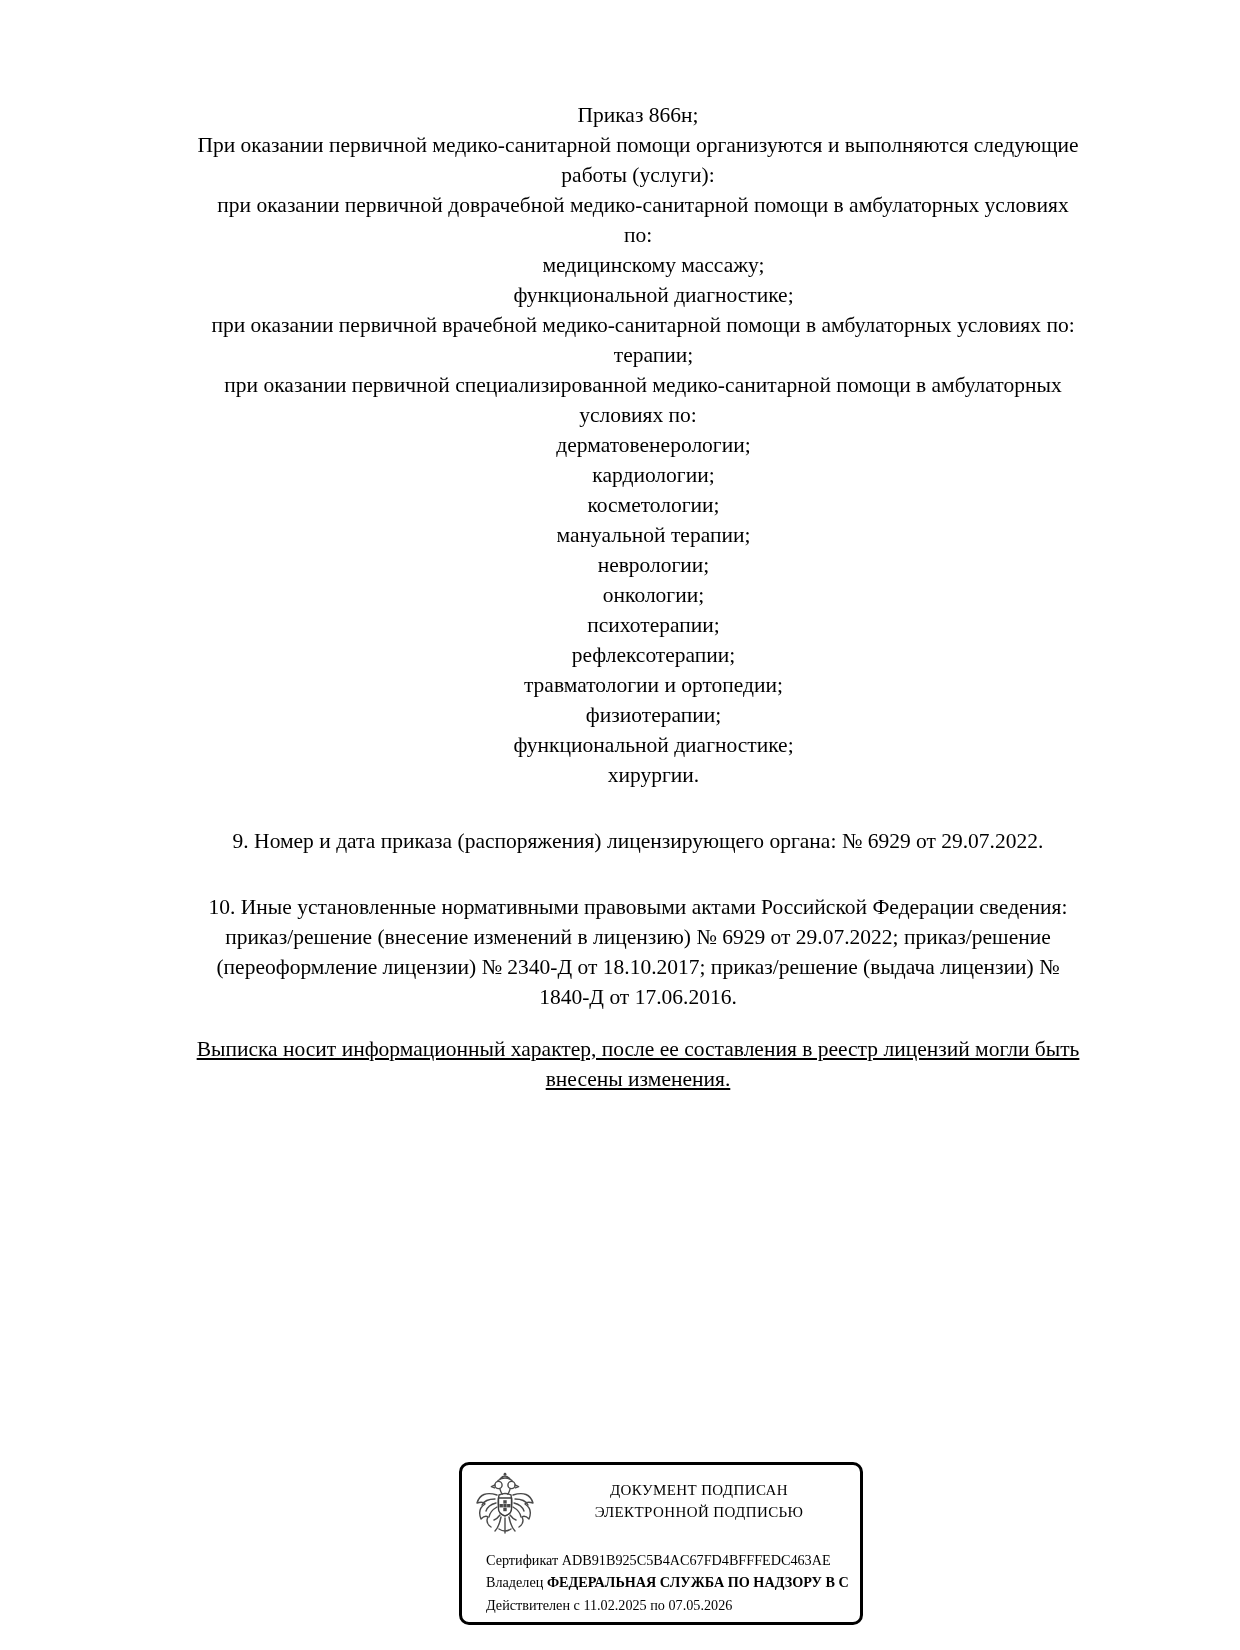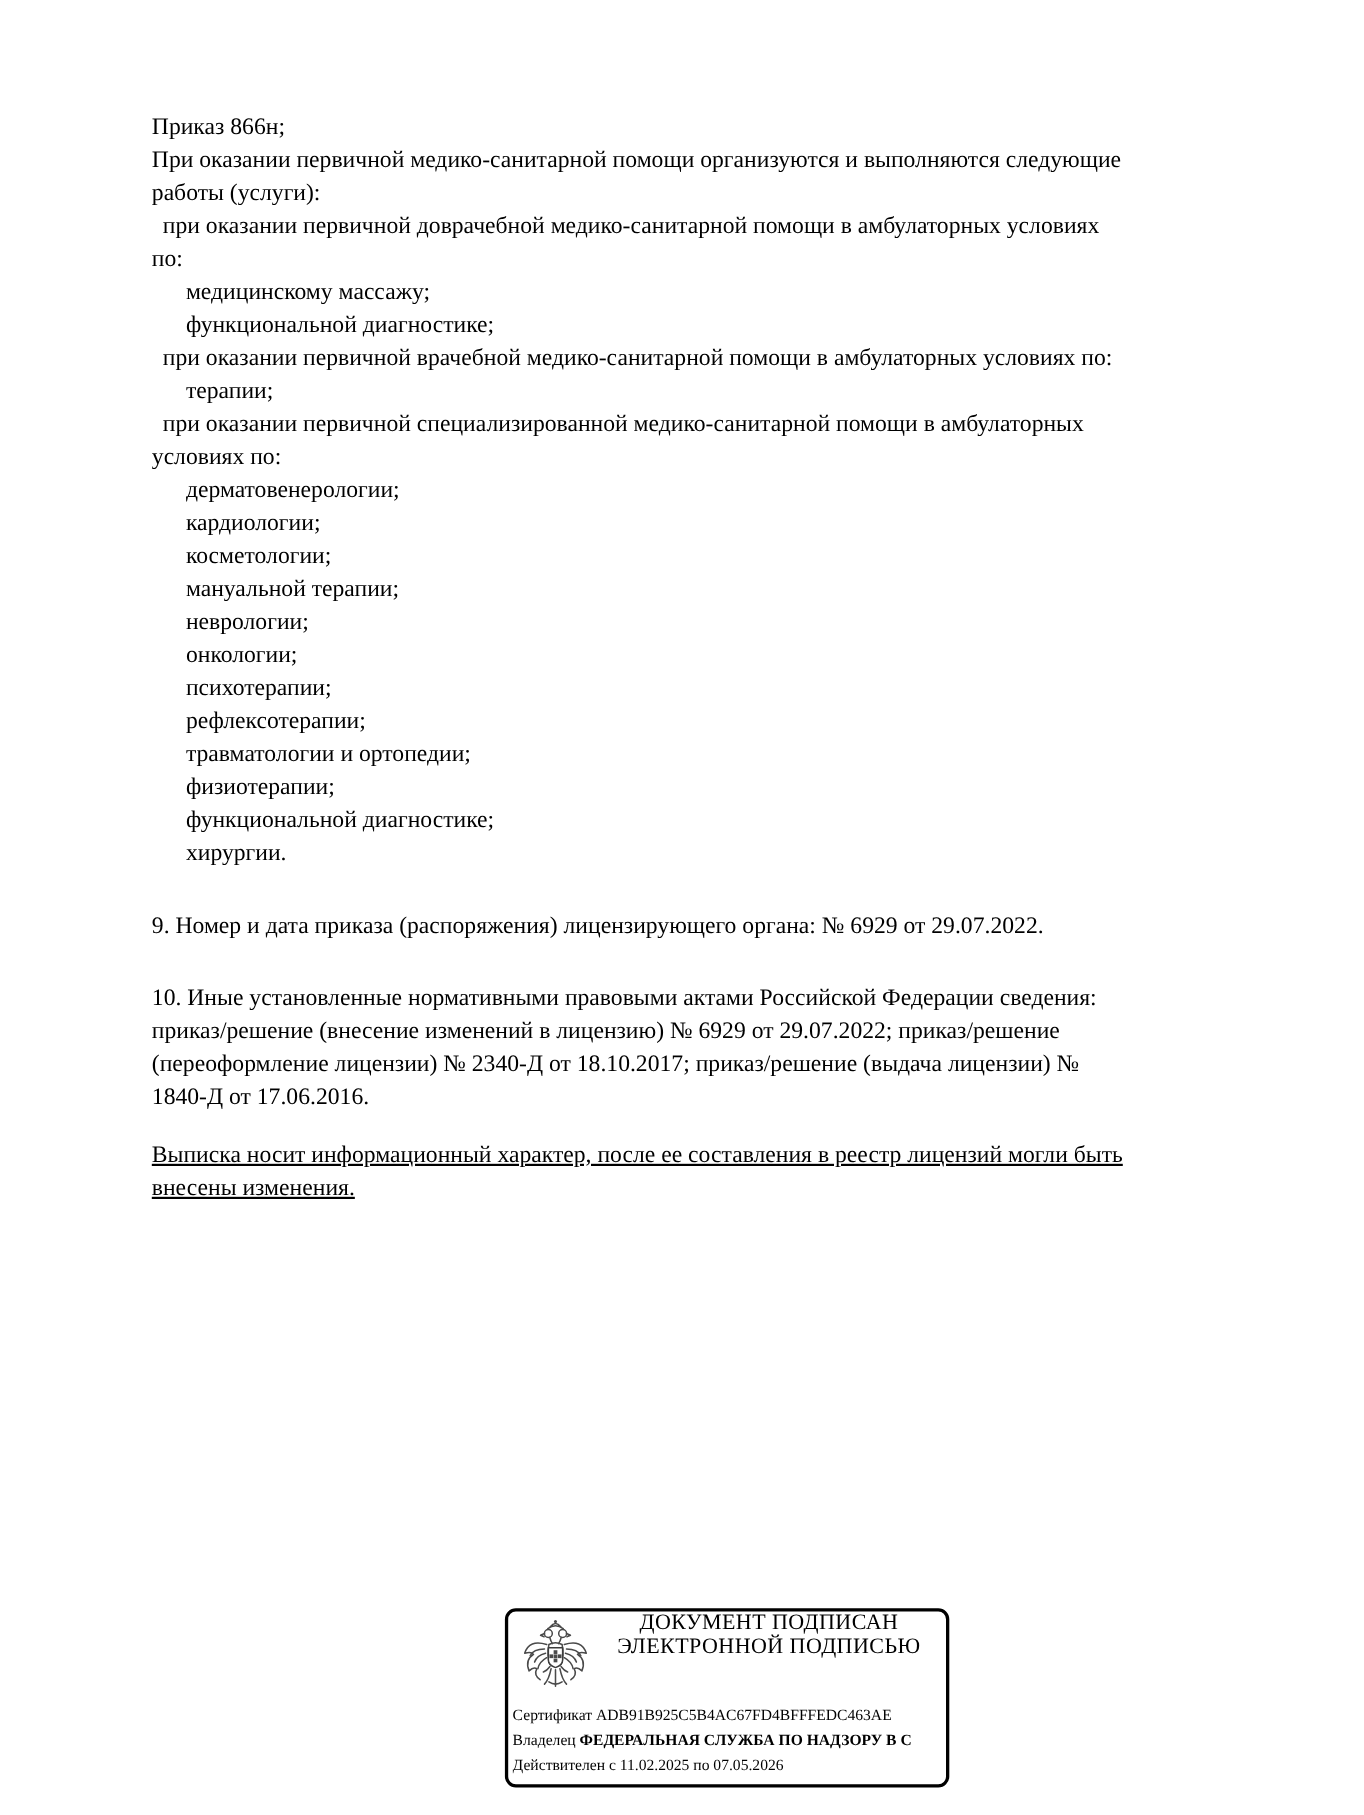--- a/index.html
+++ b/index.html
@@ -18,20 +18,21 @@
   .doc-body {
     position: absolute;
     left: 138px;
     top: 100px;
     width: 1000px;
     font-size: 21.5px;
   }
   .line {
     line-height: 30px;
     white-space: pre;
+    text-align: center;
   }
   .ind0 { padding-left: 0; }
   .ind1 { padding-left: 10px; }
   .ind2 { padding-left: 31px; }
   .para { margin: 0; }
   .para:nth-child(n+2) { margin-top: 36px; }
   .para:nth-child(4) { margin-top: 22px; text-decoration: underline; }
 
   
   .stamp {
@@ -49,30 +50,30 @@
     position: absolute;
     left: 11px;
     top: 6px;
     width: 64px;
     height: 72px;
   }
   .stamp-title {
     position: absolute;
     left: 80px;
     right: 4px;
-    top: 0;
+    top: 15px;
     text-align: center;
-    font-size: 20px;
+    font-size: 15px;
     line-height: 21.5px;
     letter-spacing: 0.4px;
     white-space: nowrap;
   }
   .stamp-info {
     position: absolute;
-    left: 4px;
+    left: 24px;
     right: 0;
     top: 84px;
     font-size: 14.2px;
     line-height: 22.3px;
     white-space: nowrap;
   }
   .stamp-info .row { overflow: hidden; }
   .owner-value { font-weight: bold; text-align: center; }
 </style>
 </head>

